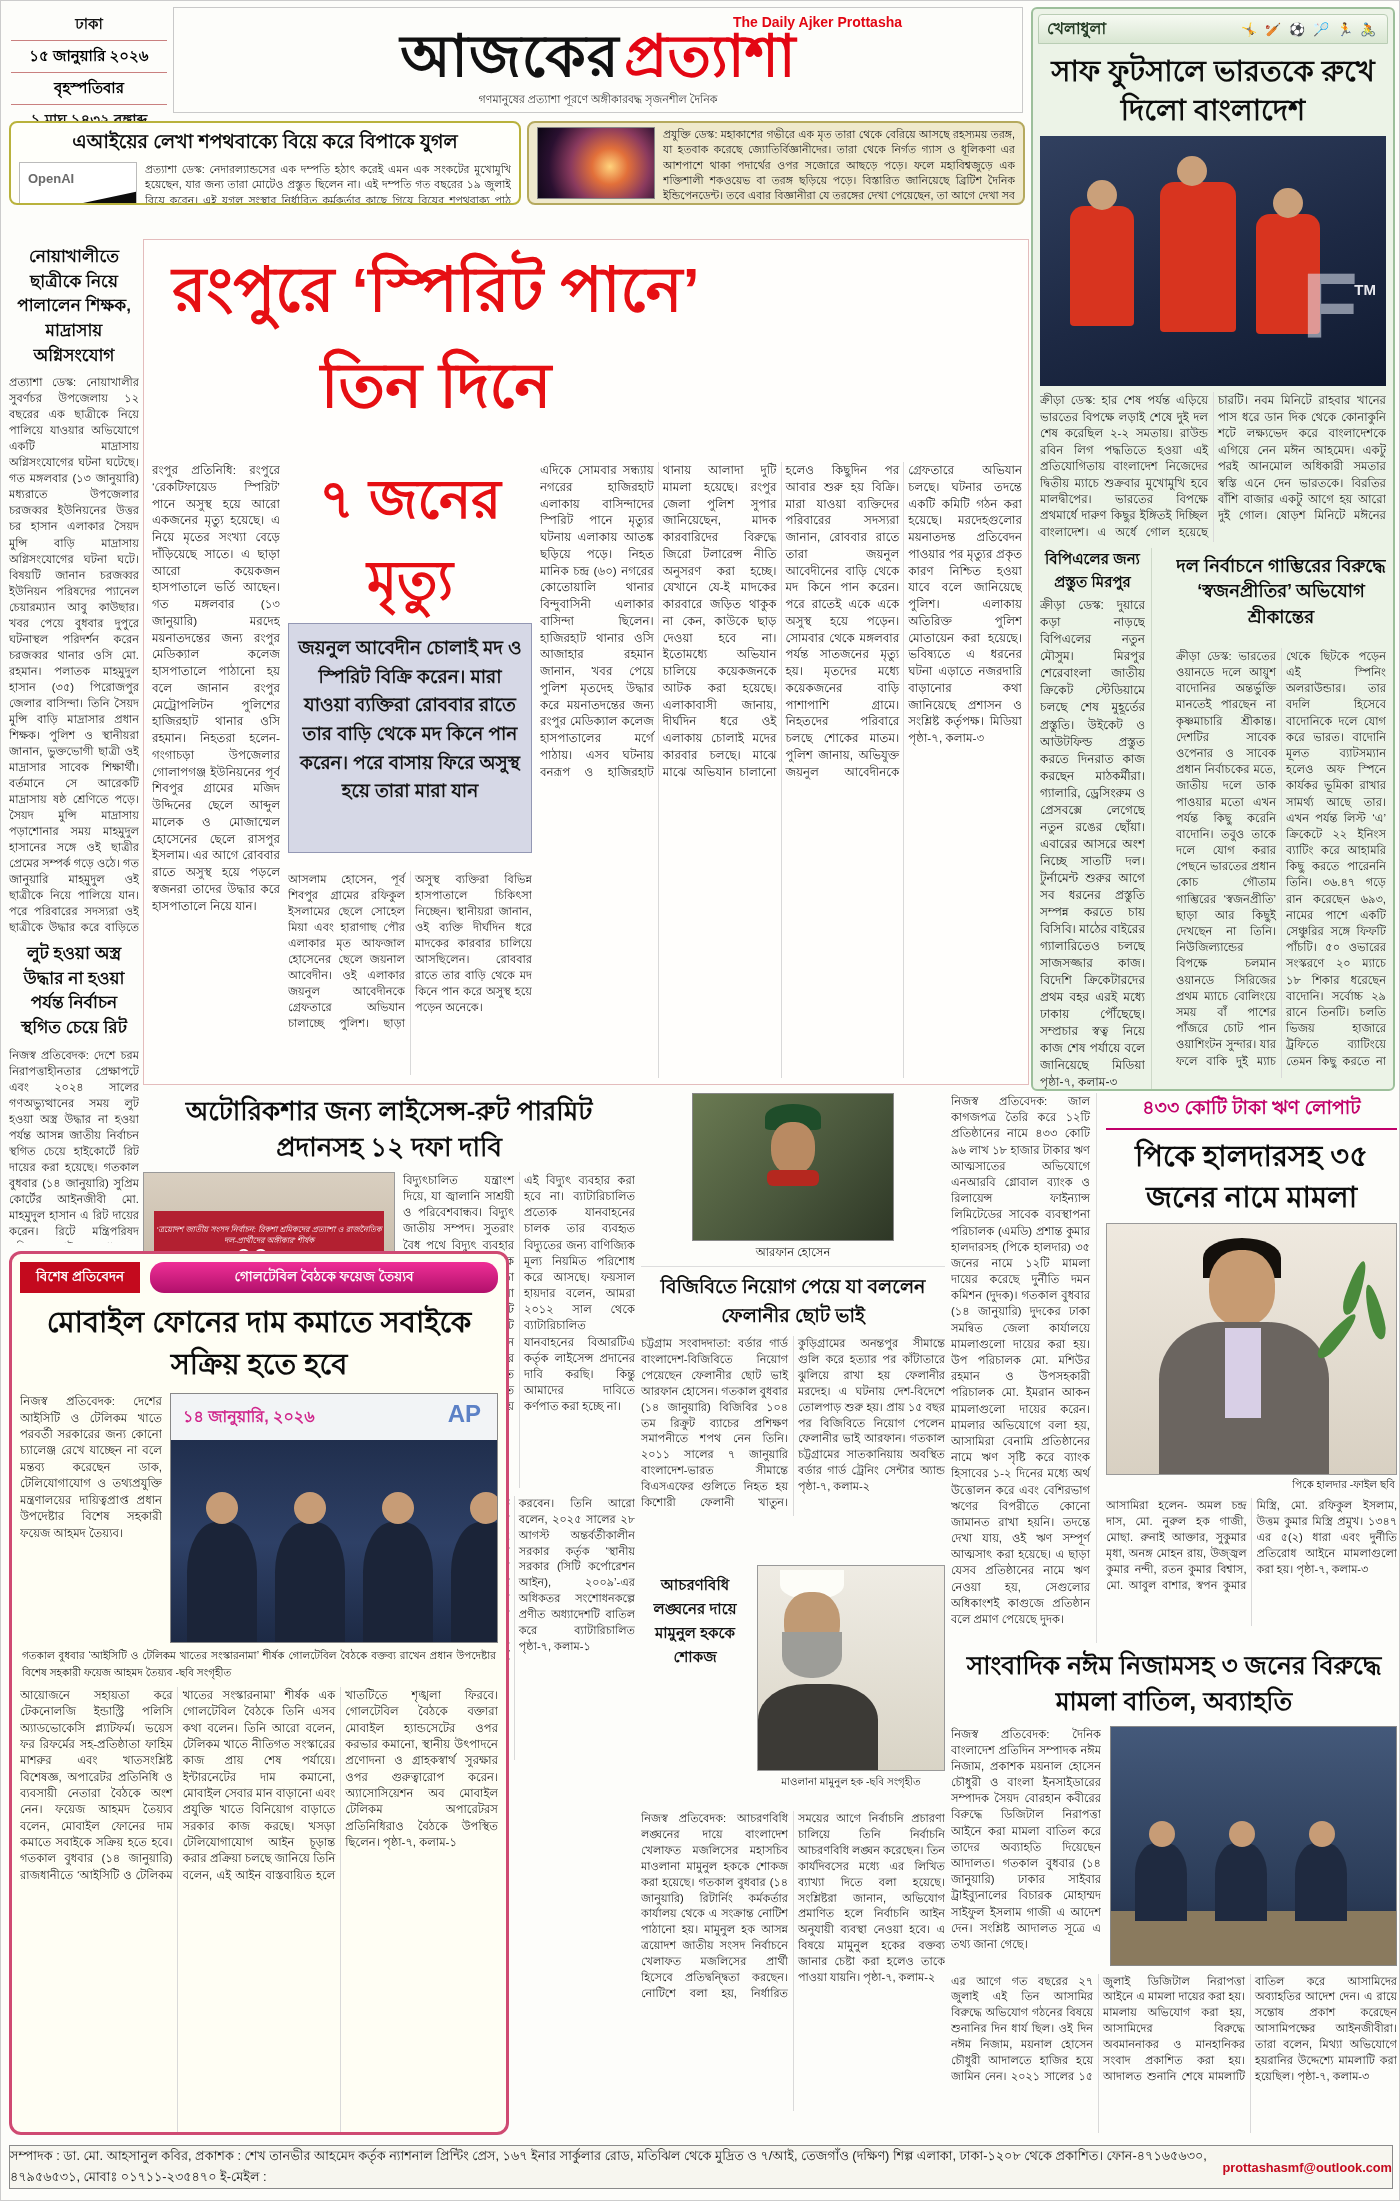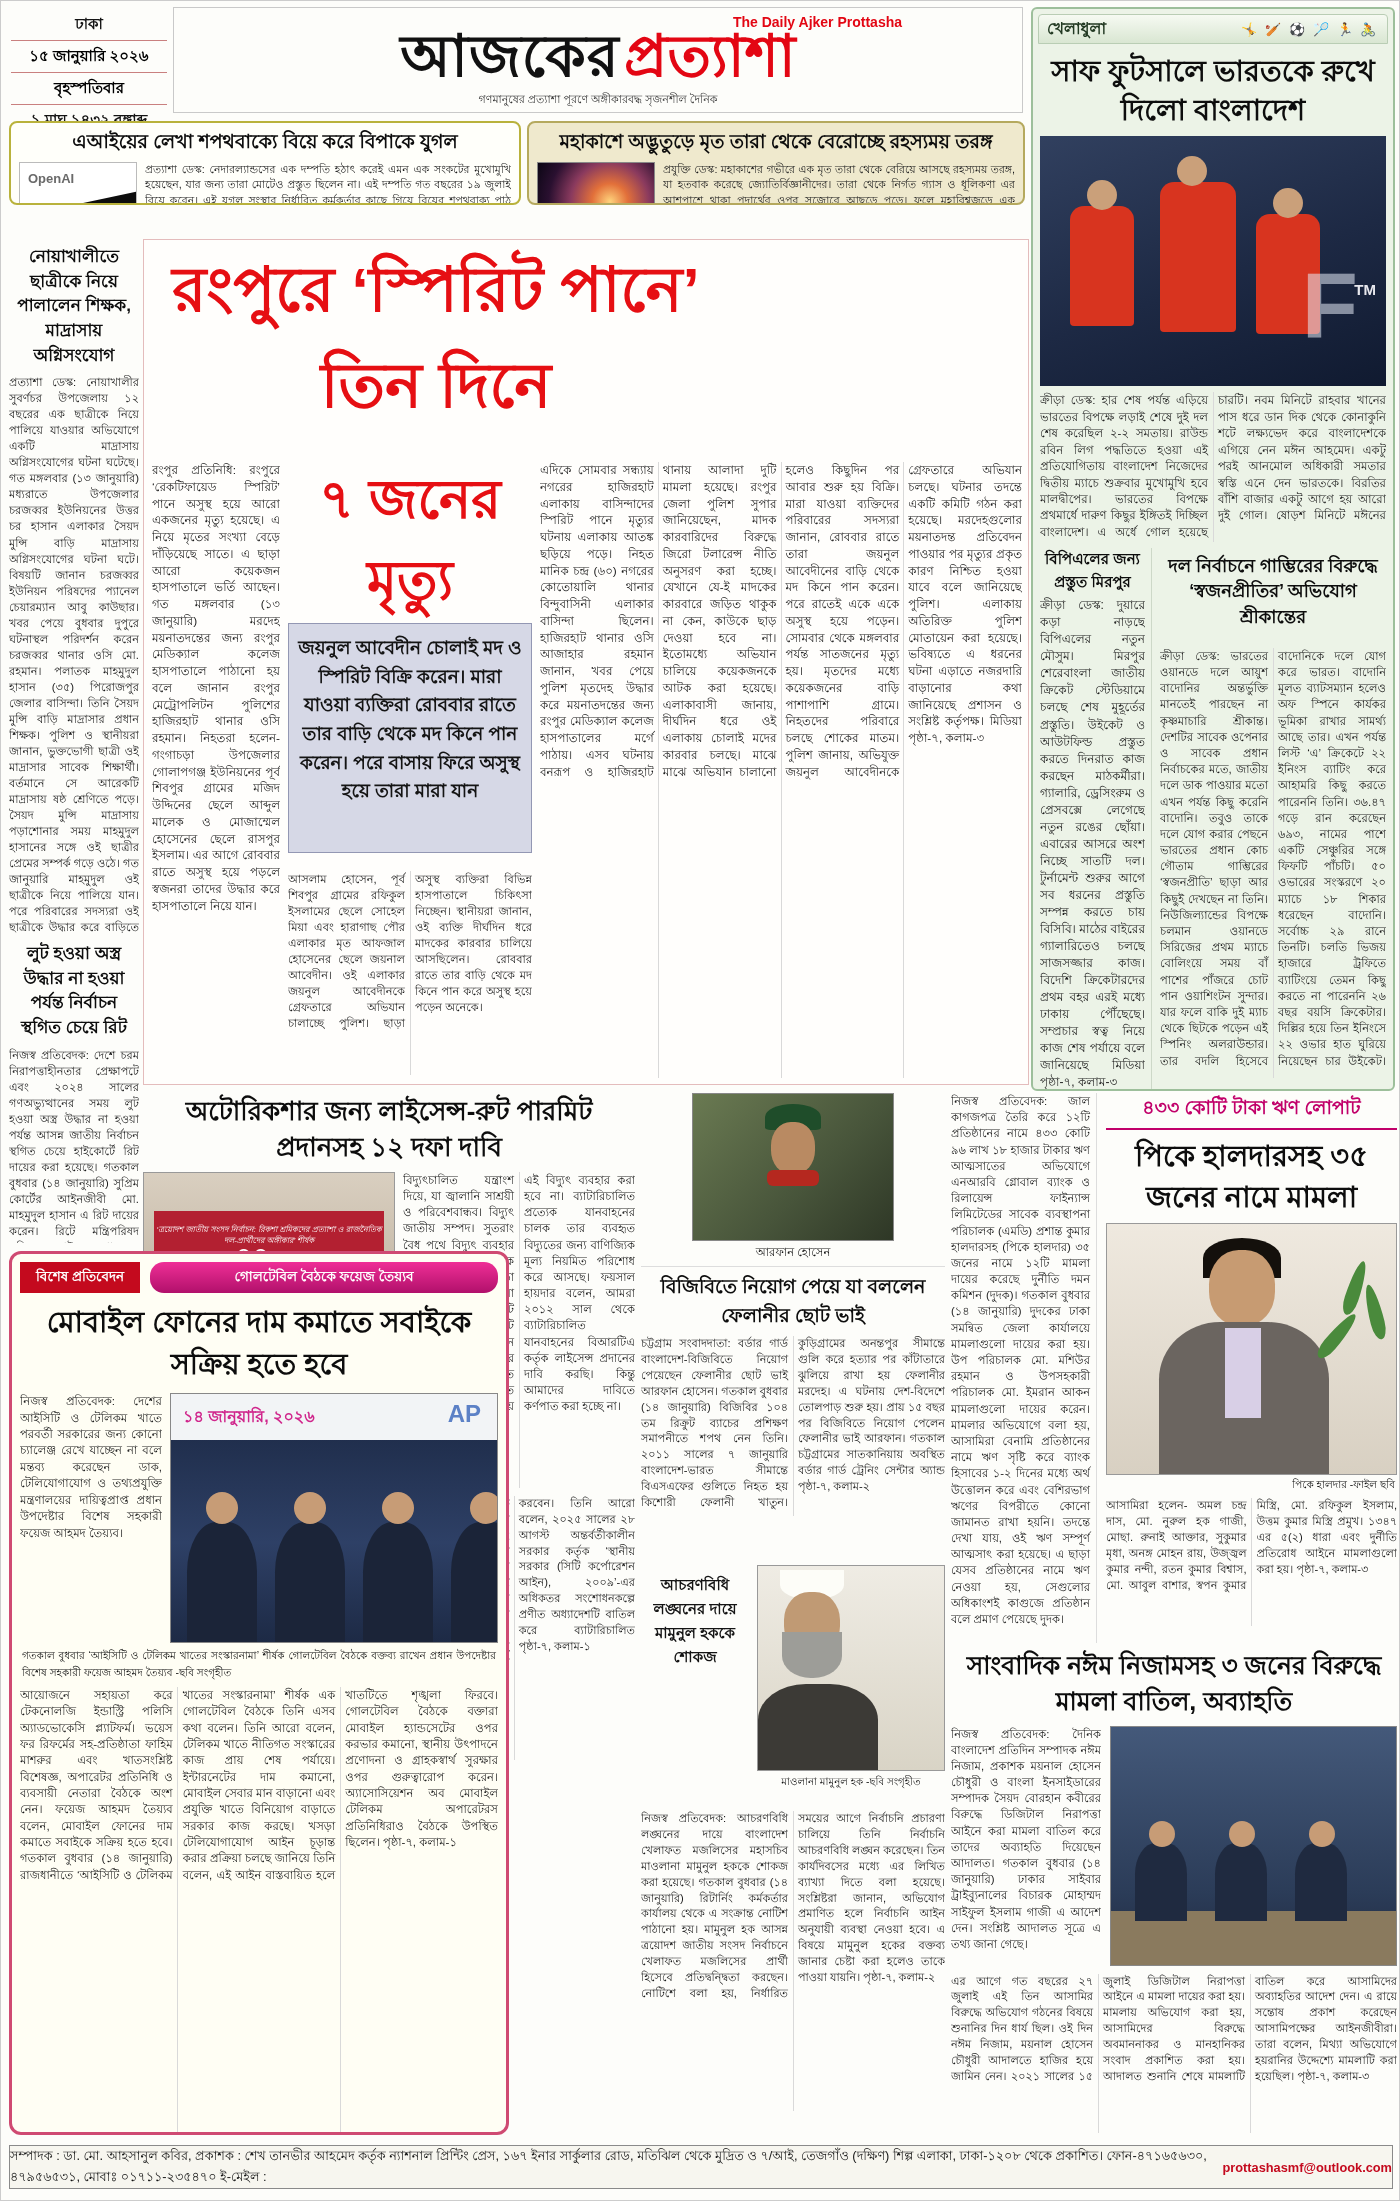--- a/index.html
+++ b/index.html
@@ -58,21 +58,21 @@
   #sports-tab .tlabel { font-size:16px; font-weight:bold; color:#233a23; }
   #sports-tab .ticons { margin-left:auto; font-size:13px; letter-spacing:2px; }
   #futsal-h { font-size:29px; line-height:1.35; margin:8px 2px 6px; }
   #futsal-photo { height:250px; margin:2px; position:relative;
     background:linear-gradient(160deg,#31405f 0%, #1d2944 55%, #101a30 100%); overflow:hidden; }
   .player { position:absolute; width:64px; height:120px; background:#d8341f; border-radius:14px 14px 4px 4px; }
   .player:before { content:""; position:absolute; top:-26px; left:17px; width:30px; height:30px; border-radius:50%; background:#caa07a; }
   #fp-tm { position:absolute; right:10px; bottom:88px; color:#e8e8ee; font-weight:bold; font-size:15px; }
   #fp-letter { position:absolute; right:28px; bottom:28px; color:rgba(230,235,245,.55); font-size:92px; font-weight:800; }
   #futsal-lead { height:150px; font-size:11.6px; margin:6px 2px; }
-  #sports-bottom { display:flex; gap:8px; margin:2px; height:630px; }
+  #sports-bottom { display:flex; gap:24px; margin:2px; height:630px; }
   #bpl-col { flex:0 0 112px; border-right:1px solid #cdd8c8; padding-right:6px; overflow:hidden; }
   #bpl-h { font-size:15px; line-height:1.5; margin-bottom:4px; }
   #bpl-body { font-size:12px; }
   #gmb-col { flex:1; overflow:hidden; }
   #gmb-h { font-size:18px; line-height:1.4; margin:6px 0 18px; }
   #gmb-cols { font-size:11.4px; height:430px; }
 
   
   #main { left:142px; top:238px; width:886px; height:846px; border:1px solid #e4bcbc; background:#fffefc; }
   #main-hl1 { left:8px; top:2px; width:568px; font-size:62px; font-weight:800; color:#e60f13;
@@ -206,21 +206,20 @@
     <div class="trow">
       <div class="timg" id="chatgpt-img">
         <span id="openai-word">OpenAI</span>
         <span id="chatgpt-chip">ChatGPT</span>
       </div>
       <div class="tbody jtext">প্রত্যাশা ডেস্ক: নেদারল্যান্ডসের এক দম্পতি হঠাৎ করেই এমন এক সংকটের মুখোমুখি হয়েছেন, যার জন্য তারা মোটেও প্রস্তুত ছিলেন না। এই দম্পতি গত বছরের ১৯ জুলাই বিয়ে করেন। এই যুগল সংস্থার নির্ধারিত কর্মকর্তার কাছে গিয়ে বিয়ের শপথবাক্য পাঠ করেন এবং বিয়ের নিবন্ধন করেন। তাহলে কেন তাদের বিয়ে বাতিল হলো, তা-ও আবার আদালতের নির্দেশে। বিয়ে নিয়ে এই বিভ্রাটের কারণ বর-কনে নন, বরং গণ্ডগোল পাকিয়েছেন বিয়ে পরিচালনাকারী কর্মকর্তা। ৫ জানুয়ারি নেদারল্যান্ডসের একটি আদালত ওই ডাচ দম্পতির    পৃষ্ঠা-৭, কলাম-১</div>
     </div>
   </div>
 
   <div id="spacebox" class="abs topbox">
-    <h2 class="story-h">মহাকাশে অদ্ভুতুড়ে মৃত তারা থেকে বেরোচ্ছে রহস্যময় তরঙ্গ</h2>
     <div class="trow">
       <div class="timg" id="nebula-img"></div>
       <div class="tbody jtext">প্রযুক্তি ডেস্ক: মহাকাশের গভীরে এক মৃত তারা থেকে বেরিয়ে আসছে রহস্যময় তরঙ্গ, যা হতবাক করেছে জ্যোতির্বিজ্ঞানীদের। তারা থেকে নির্গত গ্যাস ও ধূলিকণা এর আশপাশে থাকা পদার্থের ওপর সজোরে আছড়ে পড়ে। ফলে মহাবিশ্বজুড়ে এক শক্তিশালী শকওয়েভ বা তরঙ্গ ছড়িয়ে পড়ে। বিস্তারিত জানিয়েছে ব্রিটিশ দৈনিক ইন্ডিপেনডেন্ট। তবে এবার বিজ্ঞানীরা যে তরঙ্গের দেখা পেয়েছেন, তা আগে দেখা সব তরঙ্গ থেকে আলাদা। মৃত তারা থেকে এমন অপূর্ব সুন্দর তরঙ্গ    পৃষ্ঠা-৭, কলাম-১</div>
     </div>
   </div>
 
   <div id="leftcol" class="abs">
     <div class="lh story-h">নোয়াখালীতে ছাত্রীকে নিয়ে পালালেন শিক্ষক, মাদ্রাসায় অগ্নিসংযোগ</div>
     <div class="lb jtext" style="height:562px;">প্রত্যাশা ডেস্ক: নোয়াখালীর সুবর্ণচর উপজেলায় ১২ বছরের এক ছাত্রীকে নিয়ে পালিয়ে যাওয়ার অভিযোগে একটি মাদ্রাসায় অগ্নিসংযোগের ঘটনা ঘটেছে। গত মঙ্গলবার (১৩ জানুয়ারি) মধ্যরাতে উপজেলার চরজব্বর ইউনিয়নের উত্তর চর হাসান এলাকার সৈয়দ মুন্সি বাড়ি মাদ্রাসায় অগ্নিসংযোগের ঘটনা ঘটে। বিষয়টি জানান চরজব্বর ইউনিয়ন পরিষদের প্যানেল চেয়ারম্যান আবু কাউছার। খবর পেয়ে বুধবার দুপুরে ঘটনাস্থল পরিদর্শন করেন চরজব্বর থানার ওসি মো. রহমান। পলাতক মাহমুদুল হাসান (৩৫) পিরোজপুর জেলার বাসিন্দা। তিনি সৈয়দ মুন্সি বাড়ি মাদ্রাসার প্রধান শিক্ষক। পুলিশ ও স্থানীয়রা জানান, ভুক্তভোগী ছাত্রী ওই মাদ্রাসার সাবেক শিক্ষার্থী। বর্তমানে সে আরেকটি মাদ্রাসায় ষষ্ঠ শ্রেণিতে পড়ে। সৈয়দ মুন্সি মাদ্রাসায় পড়াশোনার সময় মাহমুদুল হাসানের সঙ্গে ওই ছাত্রীর প্রেমের সম্পর্ক গড়ে ওঠে। গত জানুয়ারি মাহমুদুল ওই ছাত্রীকে নিয়ে পালিয়ে যান। পরে পরিবারের সদস্যরা ওই ছাত্রীকে উদ্ধার করে বাড়িতে নিয়ে আসেন। চরজব্বর ইউনিয়ন পরিষদের প্যানেল চেয়ারম্যান আবু কাউছার বলেন, ঘটনার পর ওই ছাত্রীর স্বজনরা সৈয়দ মুন্সি বাড়ি মাদ্রাসায় তালা ঝুলিয়ে দেন। প্রায় এক সপ্তাহ ধরে মাদ্রাসাটি বন্ধ রয়েছে। মঙ্গলবার মধ্যরাতে মাদ্রাসাটিতে কে বা কারা আগুন ধরিয়ে দেয়। খবর পেয়ে পুলিশ ও ফায়ার সার্ভিসের কর্মীরা ঘটনাস্থলে গিয়ে আগুন নিয়ন্ত্রণে নেয়। মাদ্রাসায় কোনো শিক্ষার্থী না থাকায় হতাহতের ঘটনা ঘটেনি। পৃষ্ঠা-৭, কলাম-১</div>
     <div class="lh story-h">লুট হওয়া অস্ত্র উদ্ধার না হওয়া পর্যন্ত নির্বাচন স্থগিত চেয়ে রিট</div>

